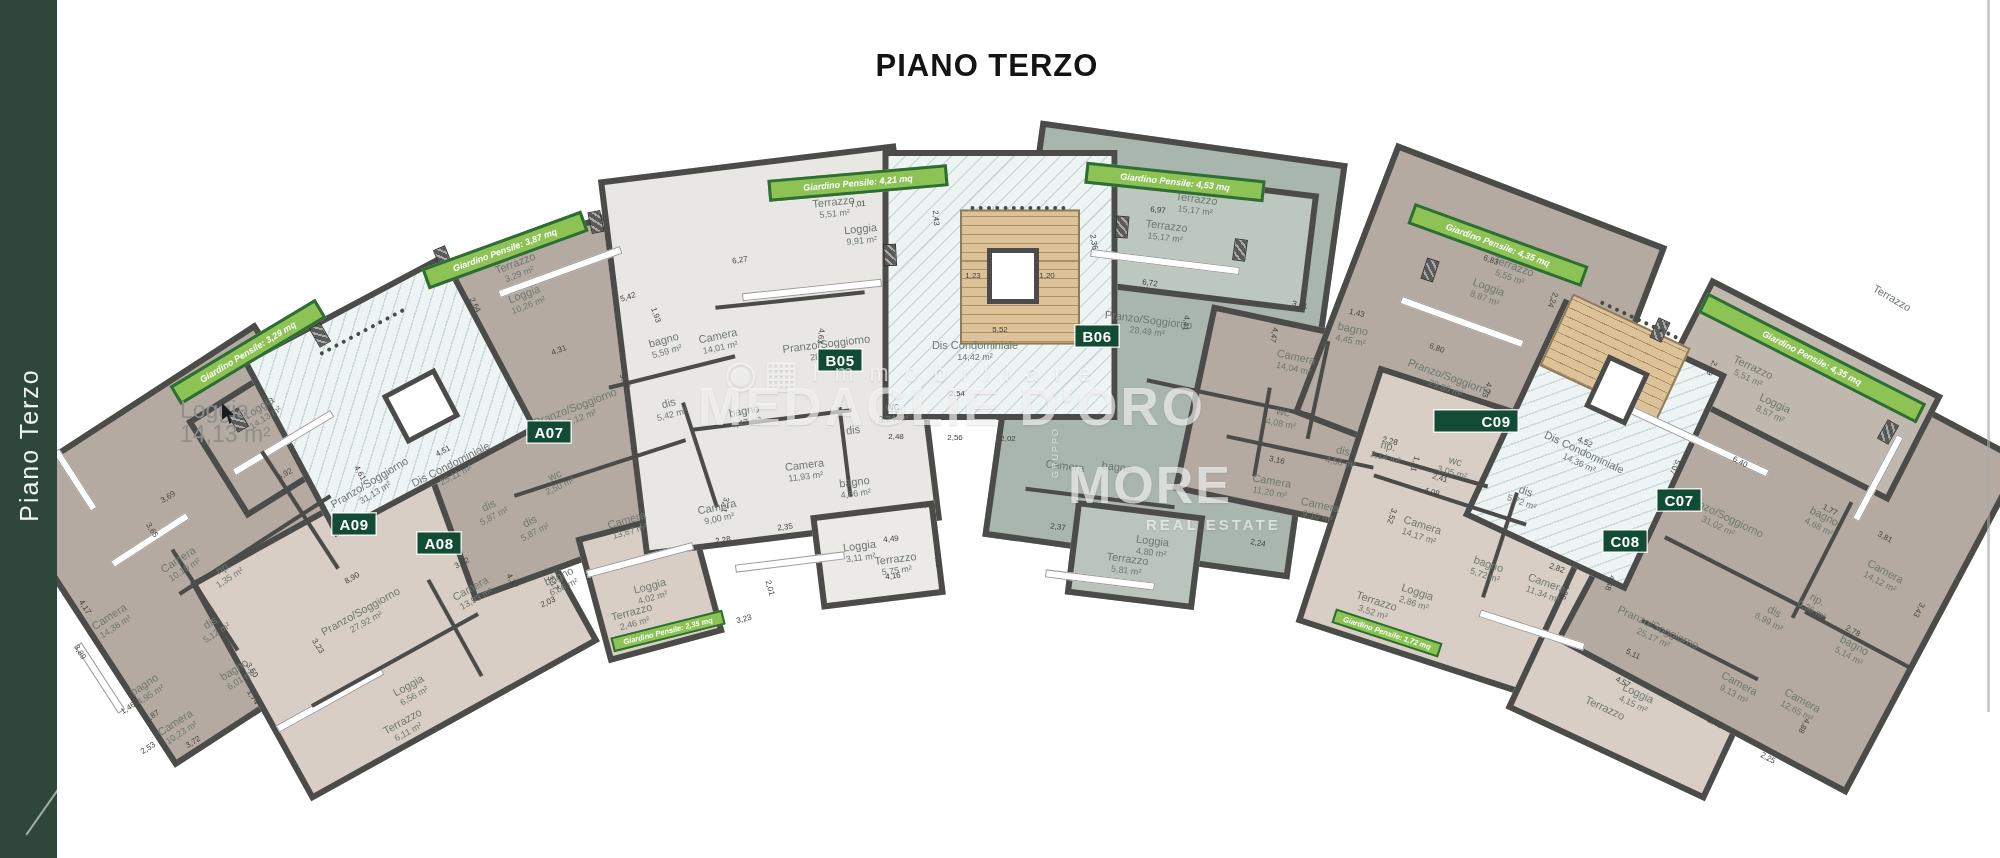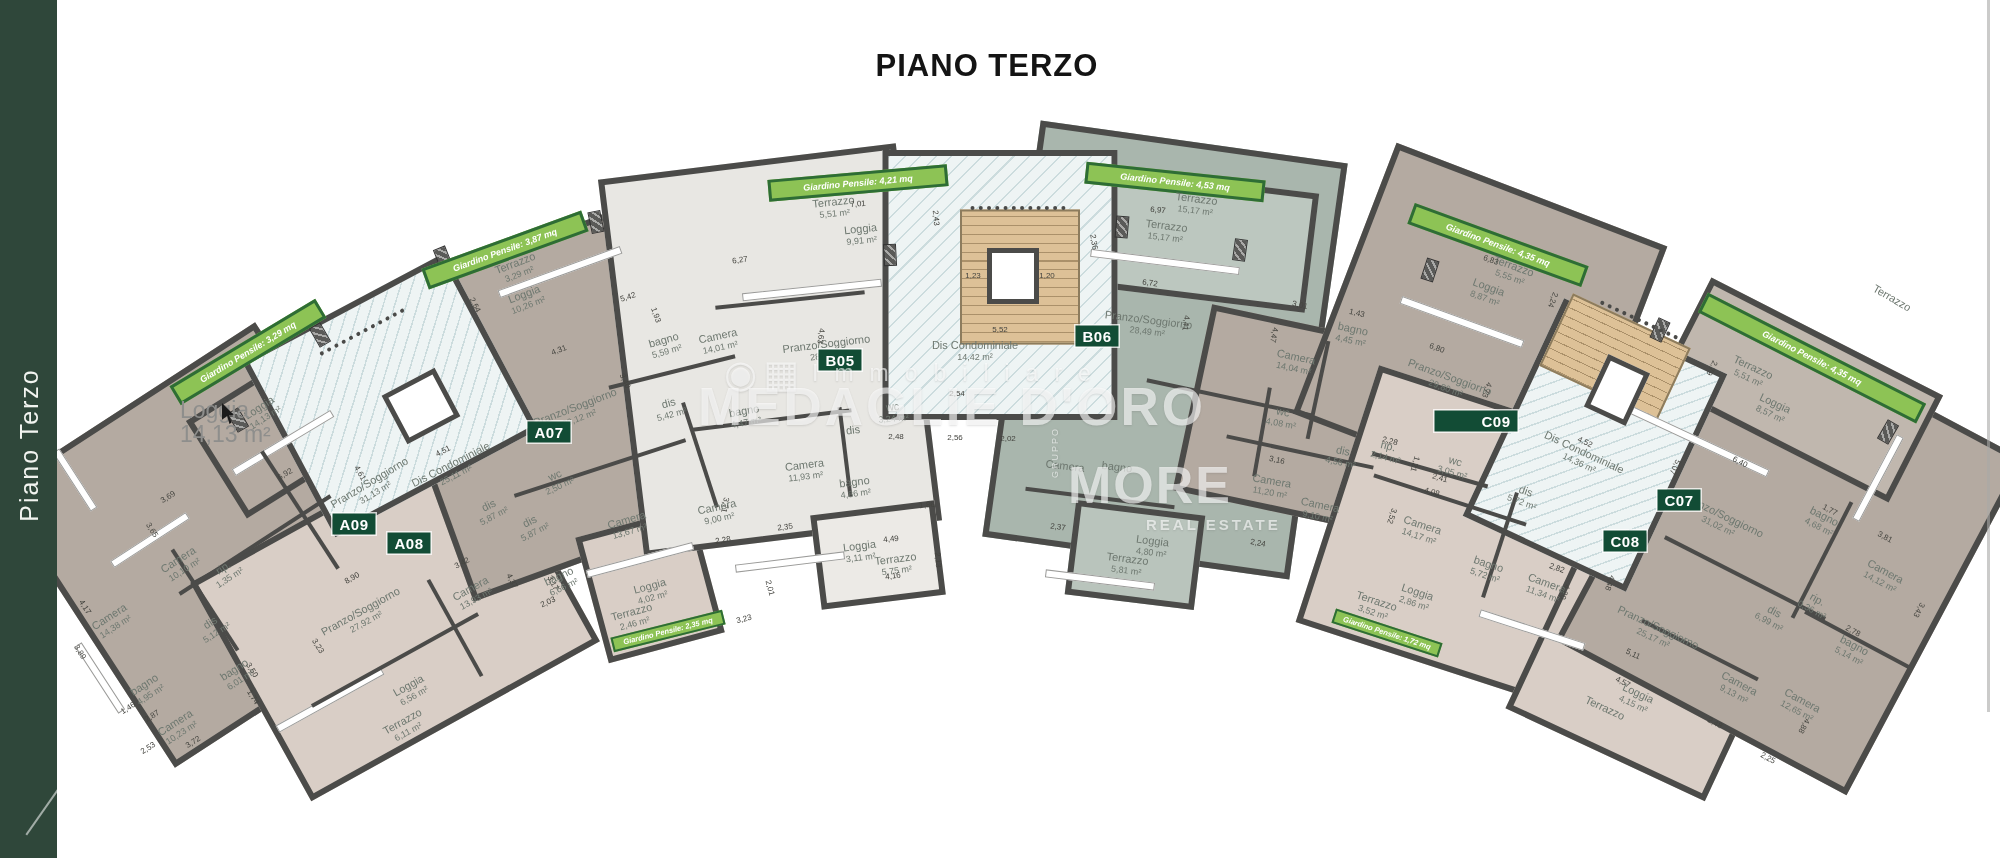--- a/index.html
+++ b/index.html
@@ -529,21 +529,21 @@
       <div class="abs dim" style="left: 1919px; top: 610px; transform: translate(-50%, -50%) rotate(118deg);">3,43</div>
       <div class="abs dim" style="left: 1853px; top: 631px; transform: translate(-50%, -50%) rotate(28deg);">2,78</div>
       <div class="abs dim" style="left: 1830px; top: 510px; transform: translate(-50%, -50%) rotate(28deg);">1,77</div>
       <div class="abs dim" style="left: 1712px; top: 368px; transform: translate(-50%, -50%) rotate(115deg);">2,79</div>
       <div class="abs dim" style="left: 1740px; top: 462px; transform: translate(-50%, -50%) rotate(26deg);">6,40</div>
       <div class="abs dim" style="left: 1675px; top: 467px; transform: translate(-50%, -50%) rotate(115deg);">5,07</div>
       <div class="abs dim" style="left: 1715px; top: 723px; transform: translate(-50%, -50%) rotate(28deg);">2,48</div>
       <div class="abs dim" style="left: 1768px; top: 758px; transform: translate(-50%, -50%) rotate(28deg);">2,25</div>
       <div class="abs dim" style="left: 1804px; top: 726px; transform: translate(-50%, -50%) rotate(118deg);">4,88</div>
       <div class="abs badge" style="left: 354px; top: 524px; transform: translate(-50%, -50%) rotate(0deg); background: rgb(18, 76, 53);">A09</div>
-      <div class="abs badge" style="left: 409px; top: 543px; transform: translate(-50%, -50%) rotate(0deg); background: rgb(18, 76, 53);">A08</div>
+      <div class="abs badge" style="left: 439px; top: 543px; transform: translate(-50%, -50%) rotate(0deg); background: rgb(18, 76, 53);">A08</div>
       <div class="abs badge" style="left: 549px; top: 432px; transform: translate(-50%, -50%) rotate(0deg); background: rgb(18, 76, 53);">A07</div>
       <div class="abs badge" style="left: 840px; top: 360px; transform: translate(-50%, -50%) rotate(0deg); background: rgb(18, 76, 53);">B05</div>
       <div class="abs badge" style="left: 1097px; top: 336px; transform: translate(-50%, -50%) rotate(0deg); background: rgb(18, 76, 53);">B06</div>
       <div class="abs badge" style="left: 1476px; top: 421px; transform: translate(-50%, -50%) rotate(0deg); background: rgb(18, 76, 53); padding-left: 47px;">C09</div>
       <div class="abs badge" style="left: 1625px; top: 541px; transform: translate(-50%, -50%) rotate(0deg); background: rgb(18, 76, 53);">C08</div>
       <div class="abs badge" style="left: 1679px; top: 500px; transform: translate(-50%, -50%) rotate(0deg); background: rgb(18, 76, 53);">C07</div>
     </div>
 
   <div id="tooltip" class="abs">
     <div>Loggia</div>

